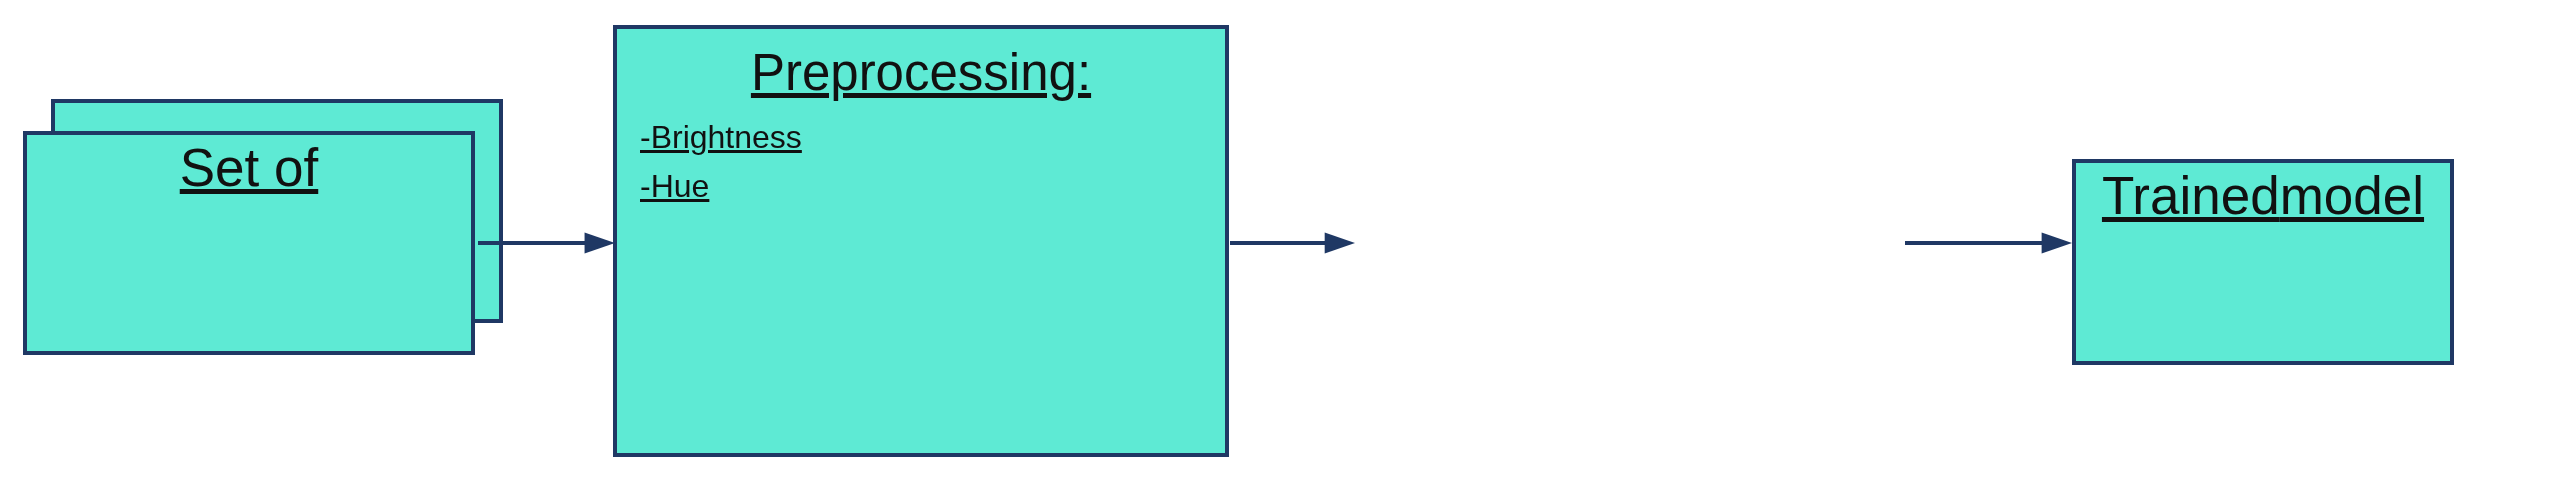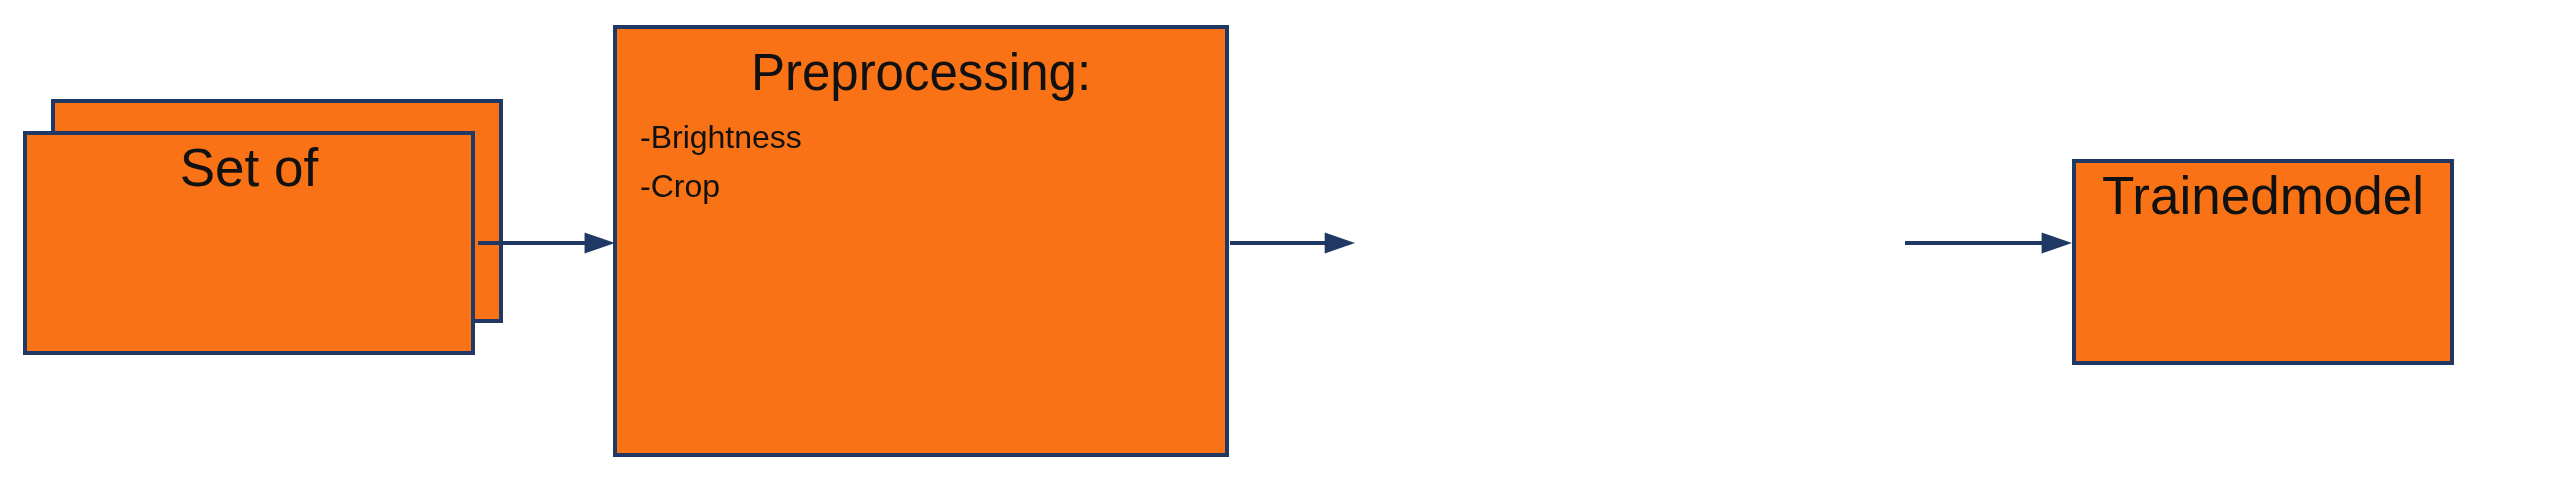--- a/index.html
+++ b/index.html
@@ -11,23 +11,24 @@
     position: relative;
     width: 2576px;
     height: 484px;
     background: #ffffff;
     font-family: "Liberation Sans", sans-serif;
     color: #111111;
     overflow: hidden;
   }
   .box {
     position: absolute;
-    background: #f97316;
+    background: #5eead4;
     border: 4.8px solid #1f3864;
     box-sizing: border-box;
+    text-decoration: underline;
   }
   .center-text {
     display: flex;
     flex-direction: row;
     align-items: flex-start;
     justify-content: center;
     text-align: center;
   }
   .node-label {
     font-size: 53px;
@@ -58,21 +59,21 @@
 
   <div class="box" style="left:51px; top:99px; width:452px; height:224px;"></div>
   <div class="box center-text node-label" style="left:23px; top:131px; width:452px; height:224px;">
     <div>Set of</div>
   </div>
 
   <div class="box" style="left:613px; top:25px; width:616px; height:432px;">
     <div class="prep-title">Preprocessing:</div>
     <div class="prep-items">
       <div>-Brightness</div>
-      <div>-Crop</div>
+      <div>-Hue</div>
     </div>
   </div>
 
 
   <div class="box center-text node-label" style="left:2072px; top:159px; width:382px; height:206px;">
     <div>Trained</div>
     <div>model</div>
   </div>
 
   <svg class="arrow" style="left:478px; top:222px;" width="137" height="42" viewBox="0 0 144 44">

